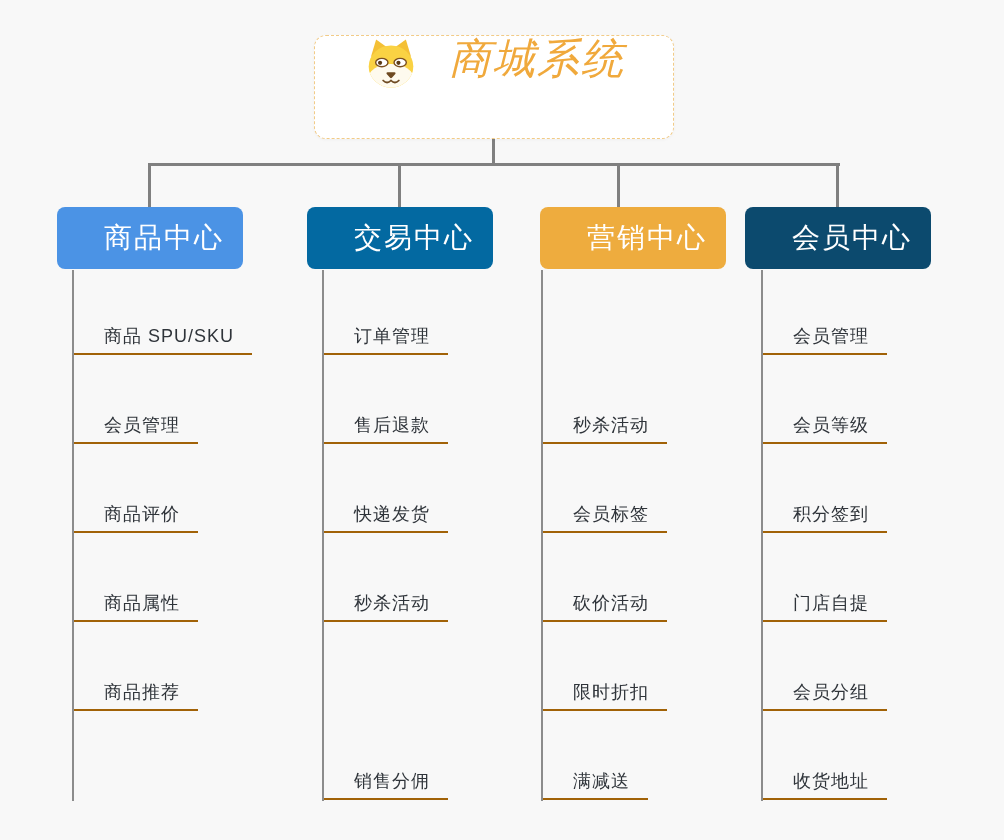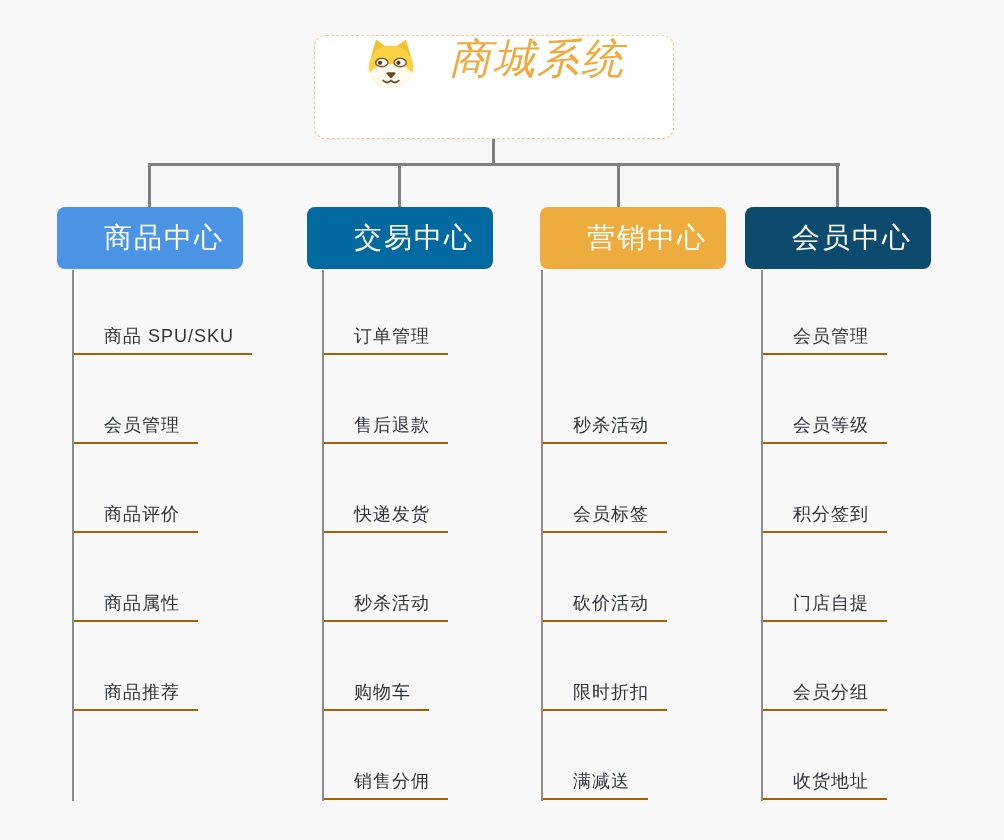--- a/index.html
+++ b/index.html
@@ -104,21 +104,20 @@
     <div class="leaf row-2">商品评价</div>
     <div class="leaf row-3">商品属性</div>
     <div class="leaf row-4">商品推荐</div>
   </div>
 
   <div class="col col-1">
     <div class="leaf row-0">订单管理</div>
     <div class="leaf row-1">售后退款</div>
     <div class="leaf row-2">快递发货</div>
     <div class="leaf row-3">秒杀活动</div>
-    <div class="leaf row-4">购物车</div>
     <div class="leaf row-5">销售分佣</div>
   </div>
 
   <div class="col col-2">
     <div class="leaf row-1">秒杀活动</div>
     <div class="leaf row-2">会员标签</div>
     <div class="leaf row-3">砍价活动</div>
     <div class="leaf row-4">限时折扣</div>
     <div class="leaf row-5">满减送</div>
   </div>

